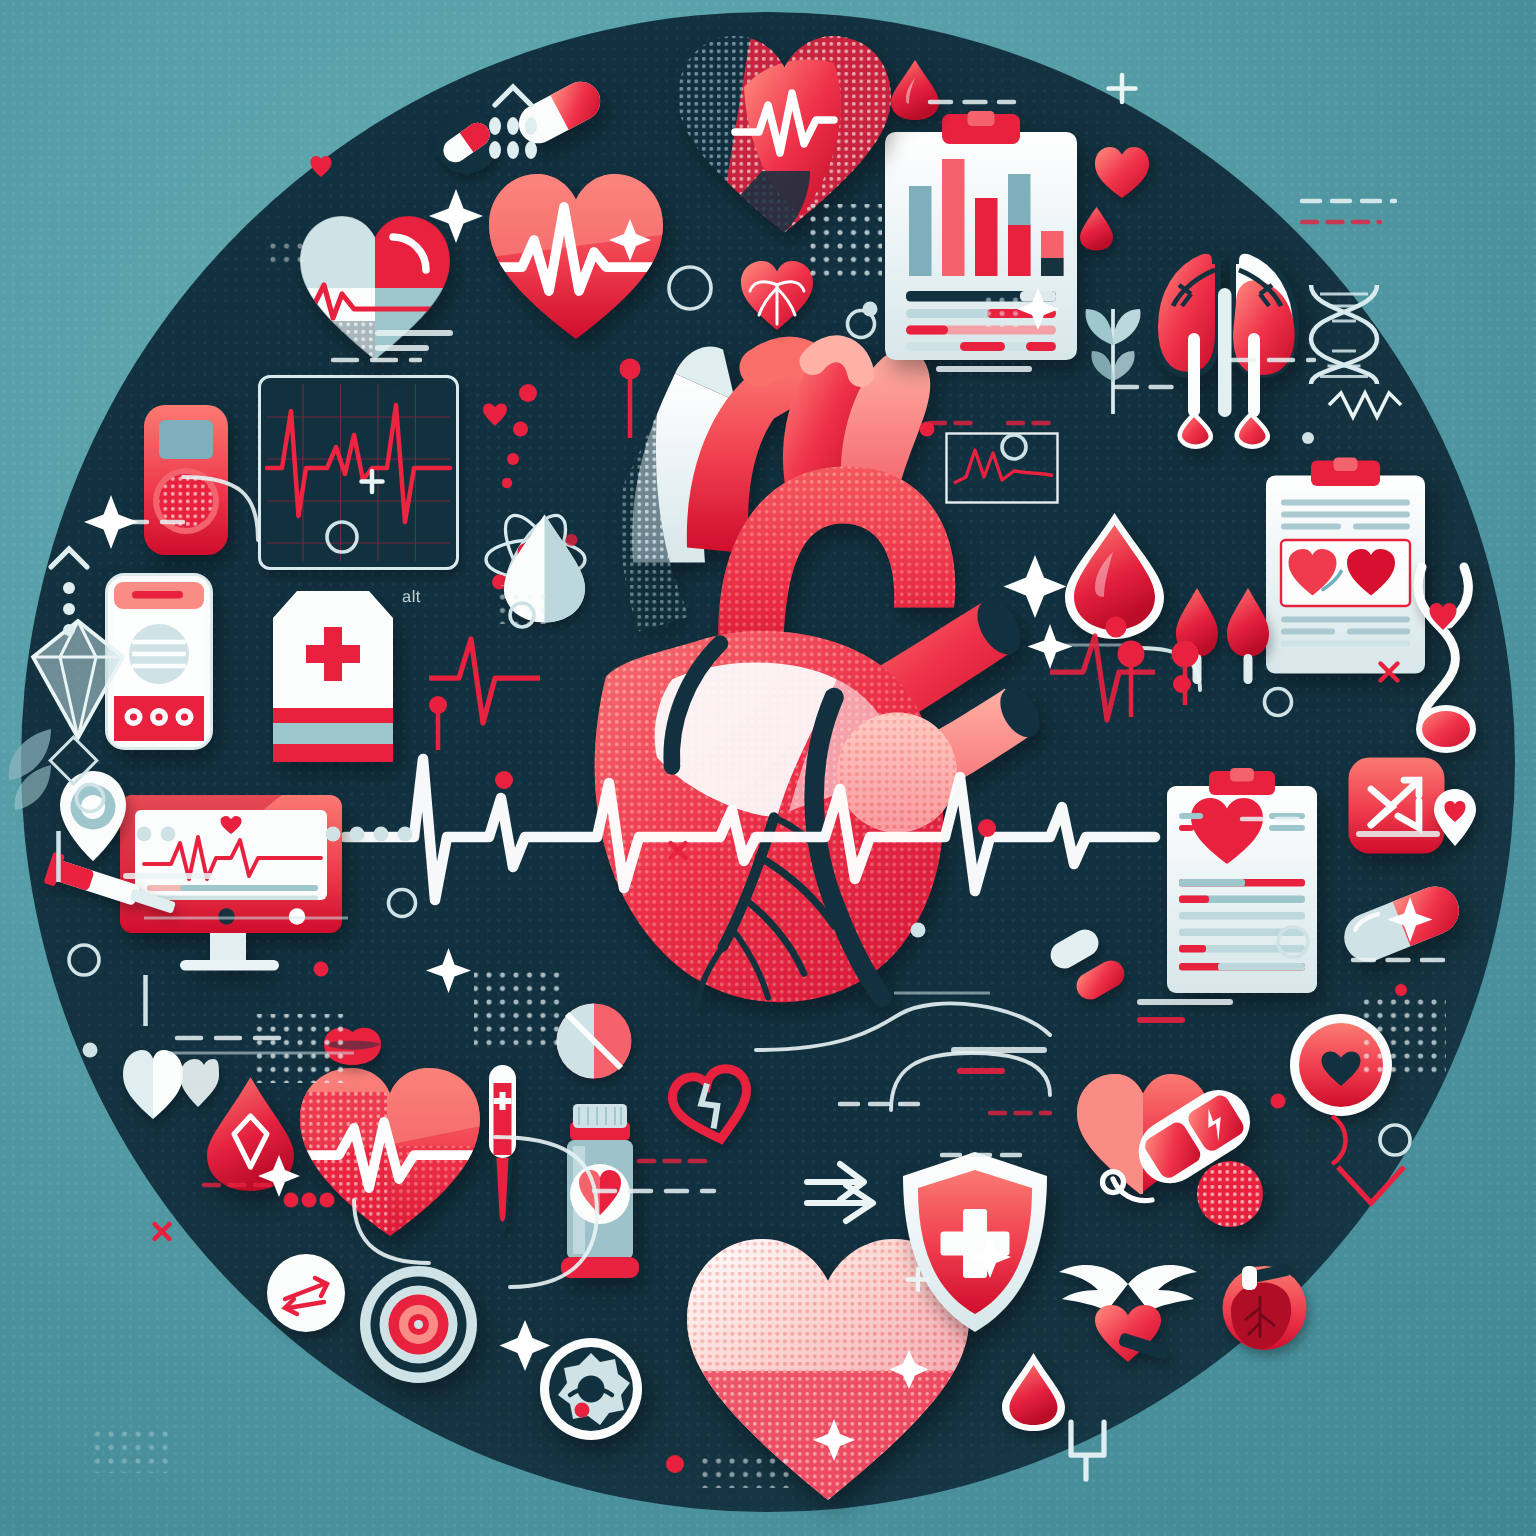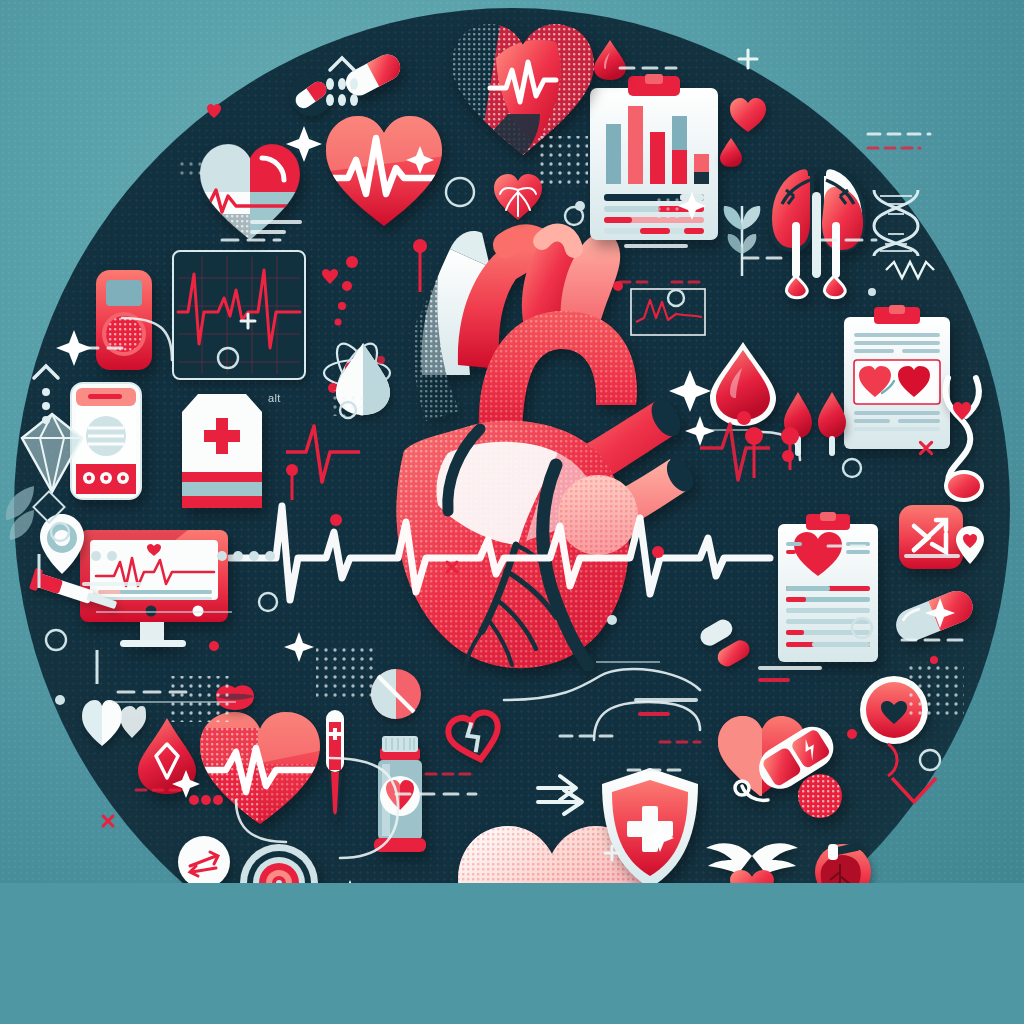--- a/index.html
+++ b/index.html
@@ -3,21 +3,21 @@
 <meta charset="utf-8">
 <title>Cardiology Health Infographic</title>
 <style>
   html,body{margin:0;padding:0;}
   body{
     width:1024px;height:1024px;overflow:hidden;
     font-family:"Liberation Sans", sans-serif;
     background:#4f97a3;
   }
   #stage{
-    position:relative;width:1024px;height:883px;overflow:hidden;
+    position:relative;width:1024px;height:1024px;overflow:hidden;
     background:
       radial-gradient(circle at 38% 34%, #6fb2b8 0%, #5aa2ab 38%, #4b929e 68%, #3f8691 100%);
   }
   
   #bg-texture{
     position:absolute;inset:0;
     background-image:radial-gradient(circle, rgba(255,255,255,.055) 1px, transparent 1.2px);
     background-size:6px 6px;
     pointer-events:none;
   }

